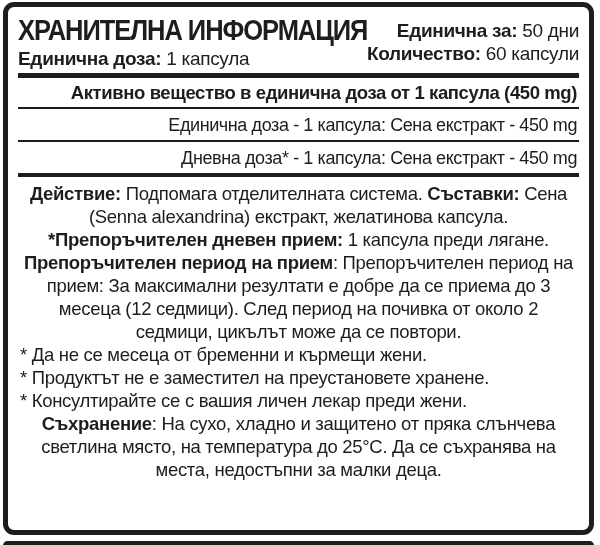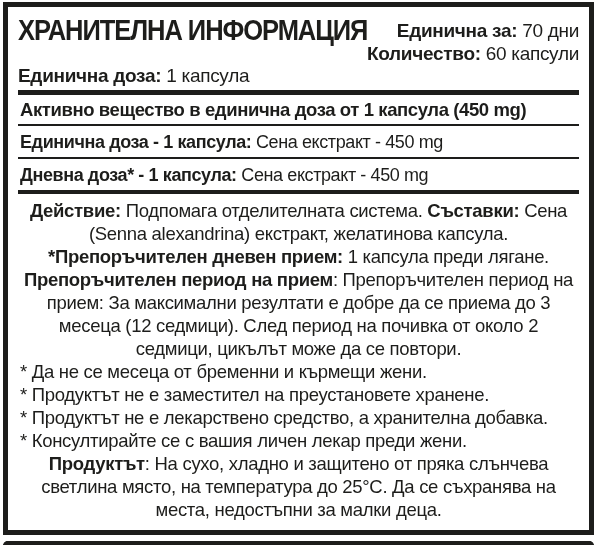--- a/index.html
+++ b/index.html
@@ -16,21 +16,21 @@
     font-family: "Liberation Sans", sans-serif;
   }
   .label-box {
     position: absolute;
     left: 3px;
     top: 2px;
     width: 591px;
     height: 533px;
     box-sizing: border-box;
     border: 5px solid #1d1d1b;
-    border-radius: 0;
+    border-radius: 11px;
     background: #ffffff;
     padding: 8px 10px 4px 10px;
   }
   
   .next-box-edge {
     position: absolute;
     left: 3px;
     top: 541px;
     width: 591px;
     height: 12px;
@@ -55,42 +55,43 @@
     white-space: nowrap;
     transform: scaleX(0.88);
     transform-origin: 0 50%;
   }
   .kv {
     font-size: 19px;
     line-height: 23px;
     letter-spacing: -0.3px;
     white-space: nowrap;
   }
-  .hdr-left .kv { margin-top: 18px; }
+  .hdr-left .kv { margin-top: 1px; }
   .kv strong { font-weight: 700; }
   .rule {
     background: #1d1d1b;
     margin: 0;
   }
   .rule.thick { height: 5px; margin-top: 3px; }
   .rule.mid   { height: 4px; }
   .rule.thin  { height: 2px; }
   .trow {
     font-size: 18px;
     line-height: 22px;
     letter-spacing: -0.4px;
     padding: 5px 2px 4px 2px;
     white-space: nowrap;
+    text-align: right;
   }
   .trow.head {
     font-weight: 700;
     font-size: 18.5px;
     padding: 4px 2px 3px 2px;
   }
-  .trow strong { font-weight: 700; }
+  .trow strong { font-weight: 400; }
   .body-text {
     padding: 5px 2px 0 2px;
     font-size: 18.5px;
     line-height: 23px;
     letter-spacing: -0.3px;
   }
   .body-text p { margin: 0; text-align: center; }
   .body-text strong { font-weight: 700; }
   .bullet-line { white-space: nowrap; }
 </style>
@@ -103,21 +104,21 @@
     <div class="hdr-left">
       <h1 class="title">ХРАНИТЕЛНА ИНФОРМАЦИЯ</h1>
       <div class="kv">
         <strong>Единична доза:</strong>
         <span>1 капсула</span>
       </div>
     </div>
     <div class="hdr-right">
       <div class="kv">
         <strong>Единична за:</strong>
-        <span>70 дни</span>
+        <span>50 дни</span>
       </div>
       <div class="kv">
         <strong>Количество:</strong>
         <span>60 капсули</span>
       </div>
     </div>
   </div>
 
   <div class="rule thick"></div>
 
@@ -136,20 +137,19 @@
     <strong>Дневна доза* - 1 капсула:</strong>
     <span>Сена екстракт - 450 mg</span>
   </div>
 
   <div class="rule mid"></div>
 
   <div class="body-text">
     <p><strong>Действие:</strong><span> Подпомага отделителната система. </span><strong>Съставки:</strong><span> Сена (Senna alexandrina) екстракт, желатинова капсула. </span><strong>*Препоръчителен дневен прием:</strong><span> 1 капсула преди лягане. </span><strong>Препоръчителен период на прием</strong><span>: Препоръчителен период на прием: За максимални резултати е добре да се приема до 3 месеца (12 седмици). След период на почивка от около 2 седмици, цикълът може да се повтори.</span></p>
     <div class="bullet-line">* Да не се месеца от бременни и кърмещи жени.</div>
     <div class="bullet-line">* Продуктът не е заместител на преустановете хранене.</div>
-    <div class="bullet-line">* Продуктът не е лекарствено средство, а хранителна добавка.</div>
     <div class="bullet-line">* Консултирайте се с вашия личен лекар преди жени.</div>
-    <p><strong>Продуктът</strong><span>: На сухо, хладно и защитено от пряка слънчева светлина място, на температура до 25°C. Да се съхранява на места, недостъпни за малки деца.</span></p>
+    <p><strong>Съхранение</strong><span>: На сухо, хладно и защитено от пряка слънчева светлина място, на температура до 25°C. Да се съхранява на места, недостъпни за малки деца.</span></p>
   </div>
 
 </div>
 
 <div class="next-box-edge"></div>
 
 </body></html>

